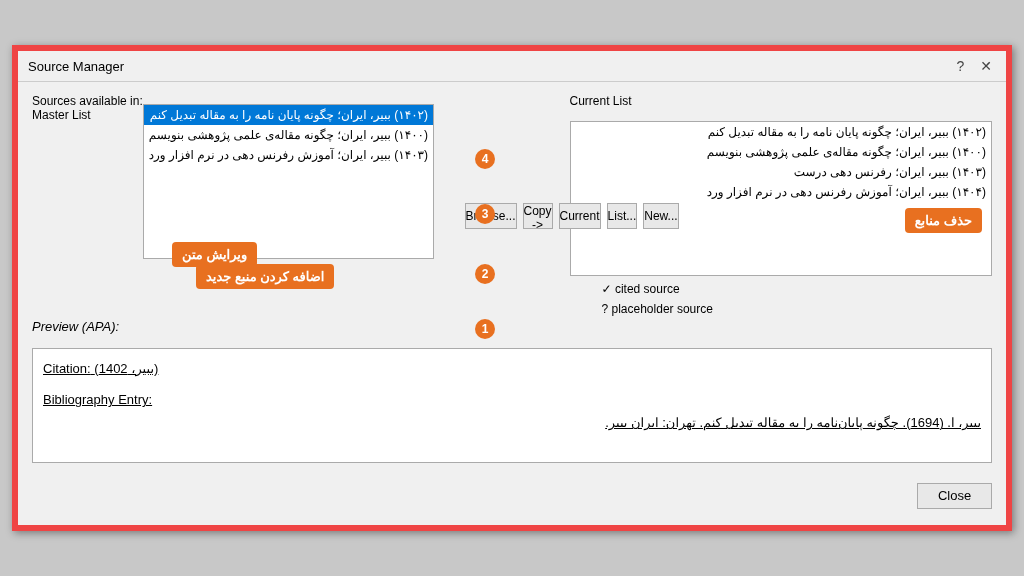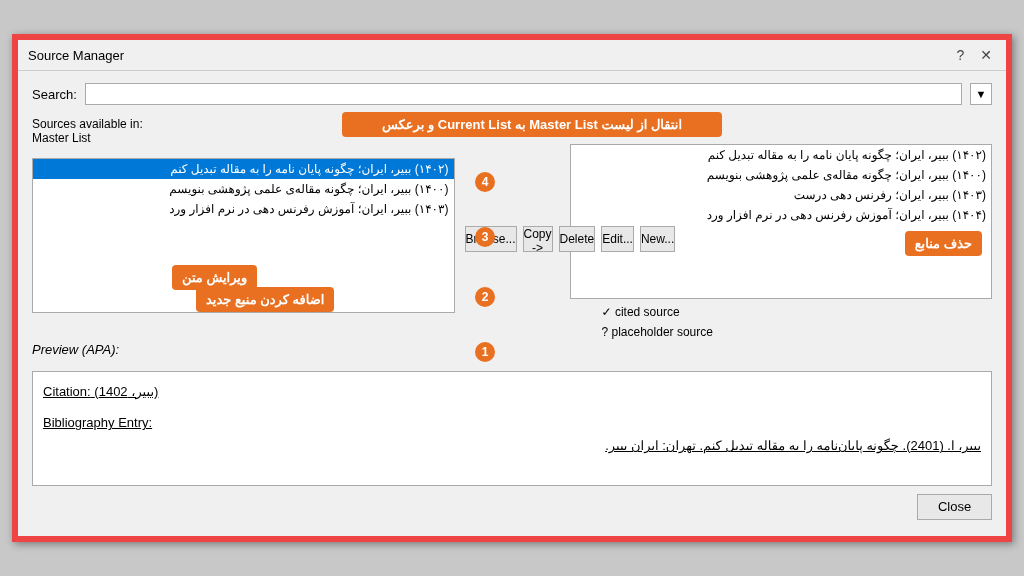--- a/index.html
+++ b/index.html
@@ -76,21 +76,21 @@
       font-size: 11px;
     }
     .middle-section {
       display: flex;
       gap: 10px;
       position: relative;
     }
     .list-panel {
       flex: 1;
       display: flex;
-      flex-direction: column;
+      flex-direction: row;
     }
     .panel-label {
       font-size: 12px;
       margin-bottom: 3px;
     }
     .list-box {
       border: 1px solid #aaa;
       background: white;
       height: 155px;
       overflow-y: auto;
@@ -166,21 +166,21 @@
     .preview-citation {
       margin-bottom: 8px;
     }
     .preview-bibliography {
       direction: rtl;
       text-align: right;
     }
     .close-row {
       display: flex;
       justify-content: flex-end;
-      padding: 8px 0 4px 0;
+      padding: 20px 0 4px 0;
     }
     .close-btn {
       width: 75px;
       height: 26px;
       background: #e8e8e8;
       border: 1px solid #aaa;
       font-size: 13px;
       cursor: pointer;
     }
 
@@ -223,67 +223,59 @@
   <div class="title-bar">
     <span class="title-bar-left">Source Manager</span>
     <div class="title-bar-right">
       <button class="title-btn">?</button>
       <button class="title-btn">✕</button>
     </div>
   </div>
 
   <div class="dialog-body">
 
-    <div class="search-row">
-      <label class="search-label">Search:</label>
-      <input class="search-input" type="text" style="">
-      <div class="search-dropdown">▼</div>
-    </div>
 
     <div class="relative-wrapper">
       <div class="middle-section">
 
         <div class="list-panel">
           <div class="panel-label">
             <span>Sources available in:</span><br>
             <span>Master List</span>
           </div>
           <div class="list-box">
             <div class="list-item selected">(۱۴۰۲) ببیر، ایران؛ چگونه پایان‌ نامه را به مقاله تبدیل کنم</div>
             <div class="list-item">(۱۴۰۰) ببیر، ایران؛ چگونه مقاله‌ی علمی پژوهشی بنویسم</div>
             <div class="list-item">(۱۴۰۳) ببیر، ایران؛ آموزش رفرنس دهی در نرم افزار ورد</div>
           </div>
         </div>
 
         <div class="buttons-col">
           <button class="dialog-btn browse-btn">Browse...</button>
           <button class="dialog-btn">Copy -&gt;</button>
-          <button class="dialog-btn">Delete</button>
-          <button class="dialog-btn">Edit...</button>
+          <button class="dialog-btn">Current</button>
+          <button class="dialog-btn">List...</button>
           <button class="dialog-btn">New...</button>
         </div>
 
         <div class="current-list-section">
           <div class="panel-label">Current List</div>
           <div class="list-box">
             <div class="list-item">(۱۴۰۲) ببیر، ایران؛ چگونه پایان‌ نامه را به مقاله تبدیل کنم</div>
             <div class="list-item">(۱۴۰۰) ببیر، ایران؛ چگونه مقاله‌ی علمی پژوهشی بنویسم</div>
             <div class="list-item">(۱۴۰۳) ببیر، ایران؛ رفرنس دهی درست</div>
             <div class="list-item">(۱۴۰۴) ببیر، ایران؛ آموزش رفرنس دهی در نرم افزار ورد</div>
           </div>
           <div class="cited-info">
             <div>✓  cited source</div>
             <div>?  placeholder source</div>
           </div>
         </div>
       </div>
 
-      <div class="annotation" style="top:-5px; left:310px; width:380px; text-align:center;">
-        <span>انتقال از لیست Master List به Current List و برعکس</span>
-      </div>
 
       <div class="annotation-circle" style="top:55px; left:443px;">4</div>
 
       <div class="annotation" style="top:148px; left:140px;">
         <span>ویرایش متن</span>
       </div>
 
       <div class="annotation-circle" style="top:170px; left:443px;">2</div>
 
       <div class="annotation-circle" style="top:110px; left:443px;">3</div>
@@ -303,21 +295,21 @@
     <div>
       <div class="preview-label">Preview (APA):</div>
       <div class="preview-section">
         <div class="preview-content">
           <div class="preview-citation">
             <span>Citation:</span>
             <span>(ببیر، 1402)</span>
           </div>
           <div>Bibliography Entry:</div>
           <div class="preview-bibliography">
-            <span>ببیر، ا. (2401). چگونه پایان‌نامه را به مقاله تبدیل کنم. تهران: ایران ببیر.</span>
+            <span>ببیر، ا. (1694). چگونه پایان‌نامه را به مقاله تبدیل کنم. تهران: ایران ببیر.</span>
           </div>
         </div>
       </div>
     </div>
 
     <div class="close-row">
       <button class="close-btn">Close</button>
     </div>
   </div>
 </div>

